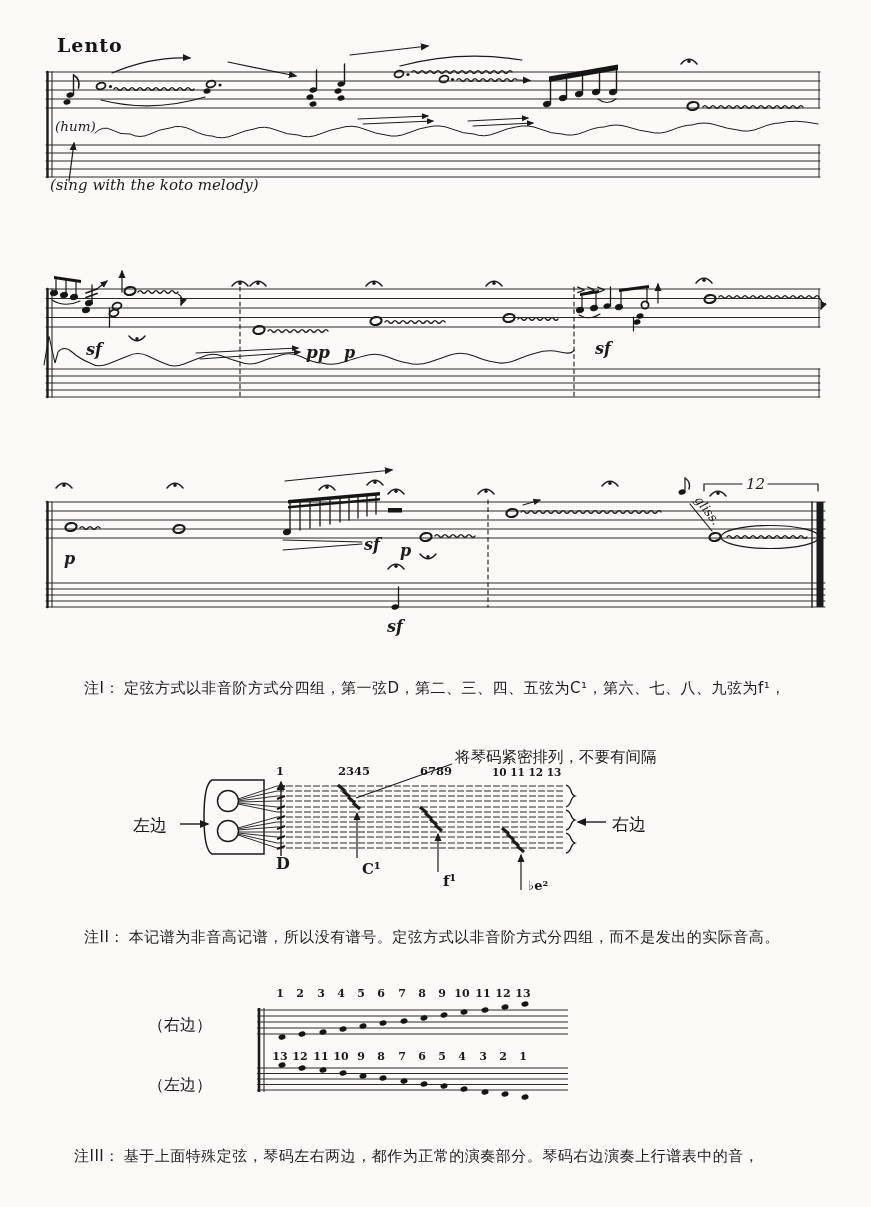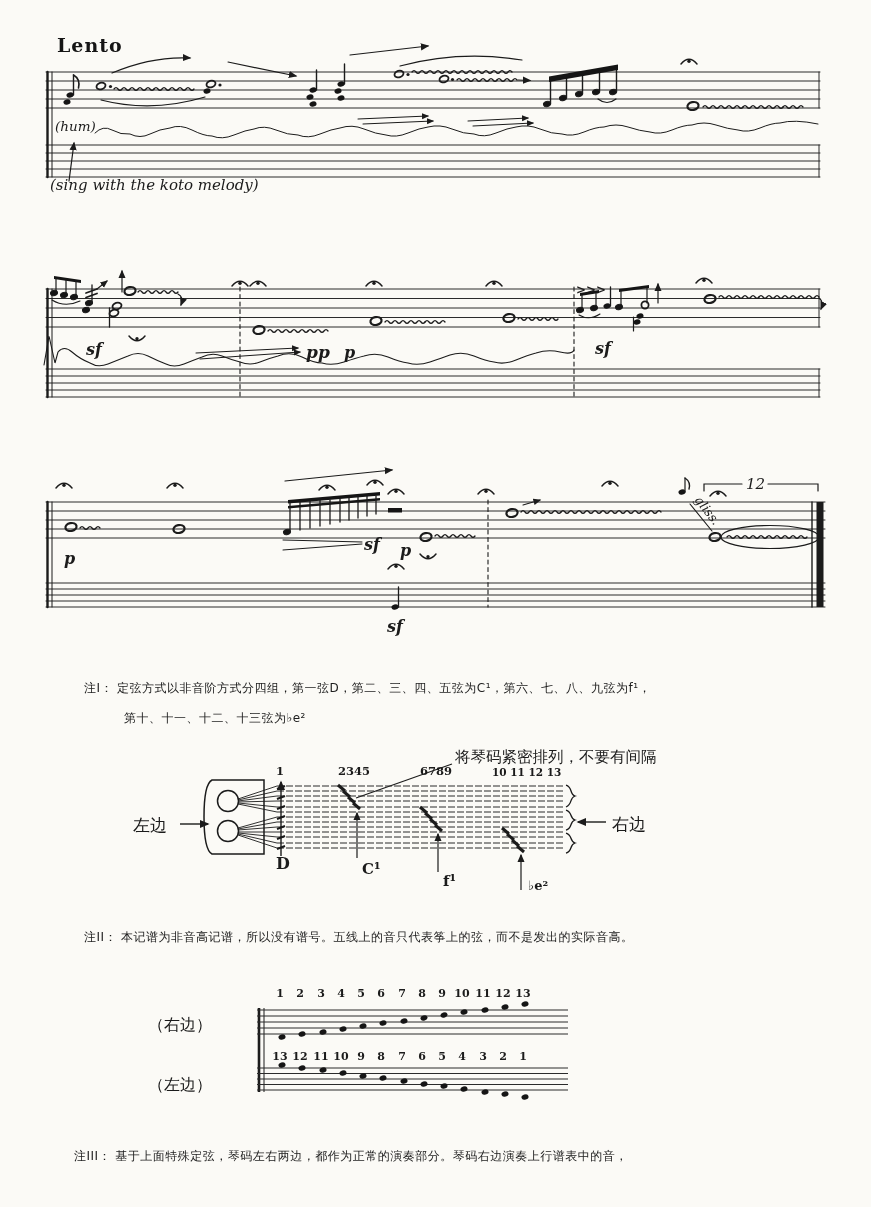--- a/index.html
+++ b/index.html
@@ -5,21 +5,21 @@
   html,body{margin:0;padding:0;}
   body{width:871px;height:1207px;position:relative;background:#fbfaf6;overflow:hidden;}
   .tempo{position:absolute;left:57px;top:34px;font:bold 19px "DejaVu Serif",serif;color:#151515;letter-spacing:1px;text-align:center;}
   svg{position:absolute;left:0;top:0;}
   svg text{fill:#1b1b1b;}
   .dyn{font-family:"DejaVu Serif",serif;font-style:italic;font-weight:bold;}
   .lbl{font-family:"DejaVu Serif",serif;font-style:italic;}
   .num{font-family:"DejaVu Serif",serif;font-weight:bold;}
   .cjk{font-family:"DejaVu Sans","Liberation Sans",sans-serif;}
   .note-p{position:absolute;font-family:"DejaVu Sans","Liberation Sans",sans-serif;
-          font-size:12px;color:#1c1c1c;letter-spacing:.5px;line-height:30px;width:770px;}
+          font-size:15px;color:#1c1c1c;letter-spacing:.5px;line-height:30px;width:770px;}
   .note-label{margin-right:4px;}
   .indent2{display:block;padding-left:40px;}
 </style>
 </head>
 <body>
 
 <div class="tempo">Lento</div>
 
 <svg width="871" height="1207" viewBox="0 0 871 1207">
   <defs>
@@ -552,22 +552,21 @@
       <use href="#qn" x="464" y="1089"></use>
         <use href="#qn" x="485" y="1092"></use>
         <use href="#qn" x="505" y="1094"></use>
       <use href="#qn" x="525" y="1097"></use>
     </g>
   </g>
 </svg>
 
 <div class="note-p" style="left:84px;top:673px;">
   <span class="note-label">注I：</span><span>定弦方式以非音阶方式分四组，第一弦D，第二、三、四、五弦为C¹，第六、七、八、九弦为f¹，</span>
-  <span class="indent2">第十、十一、十二、十三弦为♭e²</span>
 </div>
 
 <div class="note-p" style="left:84px;top:922px;">
-  <span class="note-label">注II：</span><span>本记谱为非音高记谱，所以没有谱号。五线上的音只代表筝上的弦，而不是发出的实际音高。</span>
+  <span class="note-label">注II：</span><span>本记谱为非音高记谱，所以没有谱号。定弦方式以非音阶方式分四组，而不是发出的实际音高。</span>
 </div>
 
 <div class="note-p" style="left:74px;top:1141px;">
   <span class="note-label">注III：</span><span>基于上面特殊定弦，琴码左右两边，都作为正常的演奏部分。琴码右边演奏上行谱表中的音，</span>
 </div>
 
 </body></html>

